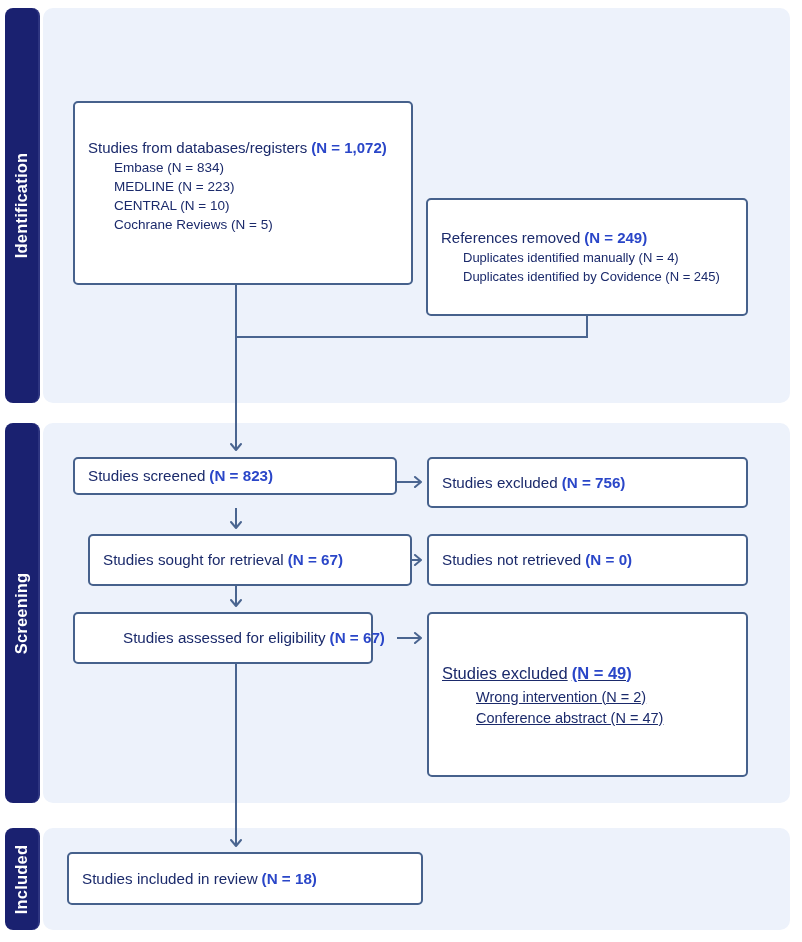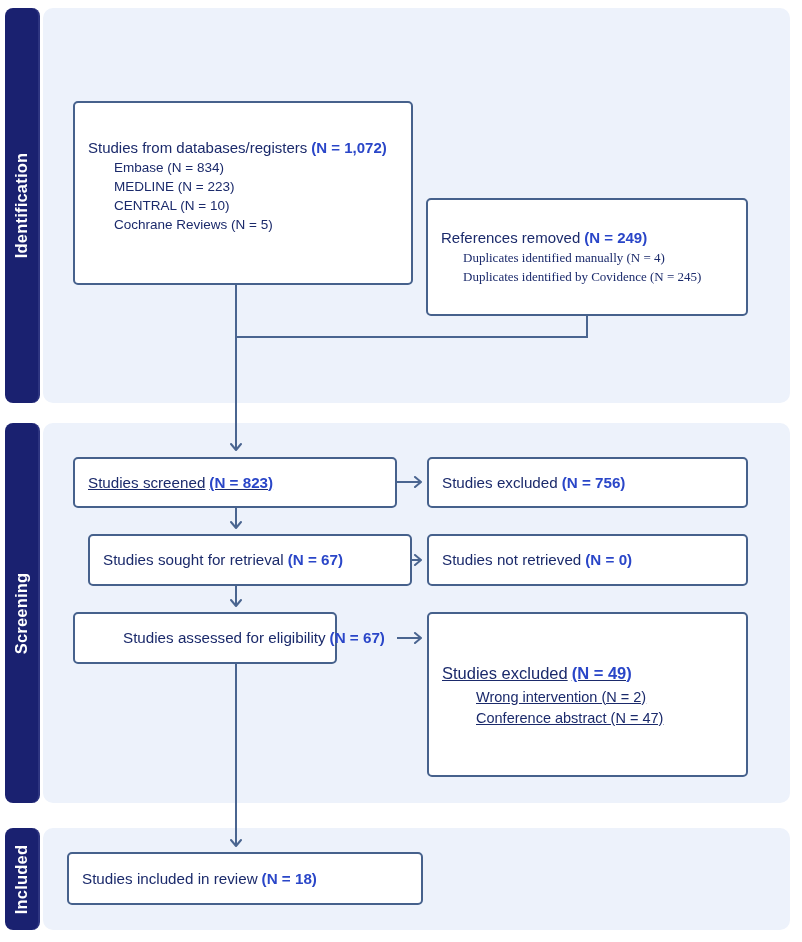--- a/index.html
+++ b/index.html
@@ -55,21 +55,21 @@
     margin-left: 4px;
   }
   .box .sub {
     font-size: 13.5px;
     line-height: 19px;
     white-space: nowrap;
   }
   .pad-side { padding-left: 13px; padding-right: 6px; }
   #box-databases { padding-bottom: 14px; }
   #box-databases .sub { padding-left: 26px; }
-  #box-removed .sub { padding-left: 22px; font-size: 13px; font-family: Liberation Serif, serif; }
+  #box-removed .sub { padding-left: 22px; font-size: 13px; }
   #box-excluded-elig .title { font-size: 16.5px; line-height: 24px; margin-bottom: 2px; }
   #box-excluded-elig .sub { padding-left: 34px; font-size: 14.5px; line-height: 21px; }
   .single .title { font-size: 15.2px; }
   #connectors {
     position: absolute;
     top: 0; left: 0;
     pointer-events: none;
   }
   #connectors line, #connectors polyline {
     stroke: #4a6590;
@@ -123,21 +123,21 @@
   </div>
 
   <div class="box pad-side" id="box-removed" style="left:426px; top:198px; width:322px; height:118px;">
     <div class="title">
       <span>References removed</span><span class="count">(N = 249)</span>
     </div>
     <div class="sub">Duplicates identified manually (N = 4)</div>
     <div class="sub">Duplicates identified by Covidence (N = 245)</div>
   </div>
 
-  <div class="box pad-side single" style="left:73px; top:457px; width:324px; height:51px;text-decoration:underline;">
+  <div class="box pad-side single" style="left:73px; top:457px; width:324px; height:38px;">
     <div class="title">
       <span>Studies screened</span><span class="count">(N = 823)</span>
     </div>
   </div>
 
   <div class="box pad-side single" style="left:427px; top:457px; width:321px; height:51px;">
     <div class="title">
       <span>Studies excluded</span><span class="count">(N = 756)</span>
     </div>
   </div>
@@ -147,21 +147,21 @@
       <span>Studies sought for retrieval</span><span class="count">(N = 67)</span>
     </div>
   </div>
 
   <div class="box pad-side single" style="left:427px; top:534px; width:321px; height:52px;">
     <div class="title">
       <span>Studies not retrieved</span><span class="count">(N = 0)</span>
     </div>
   </div>
 
-  <div class="box pad-side single" style="left:73px; top:612px; width:264px; height:52px;padding-left:48px;">
+  <div class="box pad-side single" style="left:73px; top:612px; width:300px; height:52px;padding-left:48px;">
     <div class="title">
       <span>Studies assessed for eligibility</span><span class="count">(N = 67)</span>
     </div>
   </div>
 
   <div class="box pad-side" id="box-excluded-elig" style="left:427px; top:612px; width:321px; height:165px;text-decoration:underline;">
     <div class="title">
       <span>Studies excluded</span><span class="count">(N = 49)</span>
     </div>
     <div class="sub">Wrong intervention (N = 2)</div>

